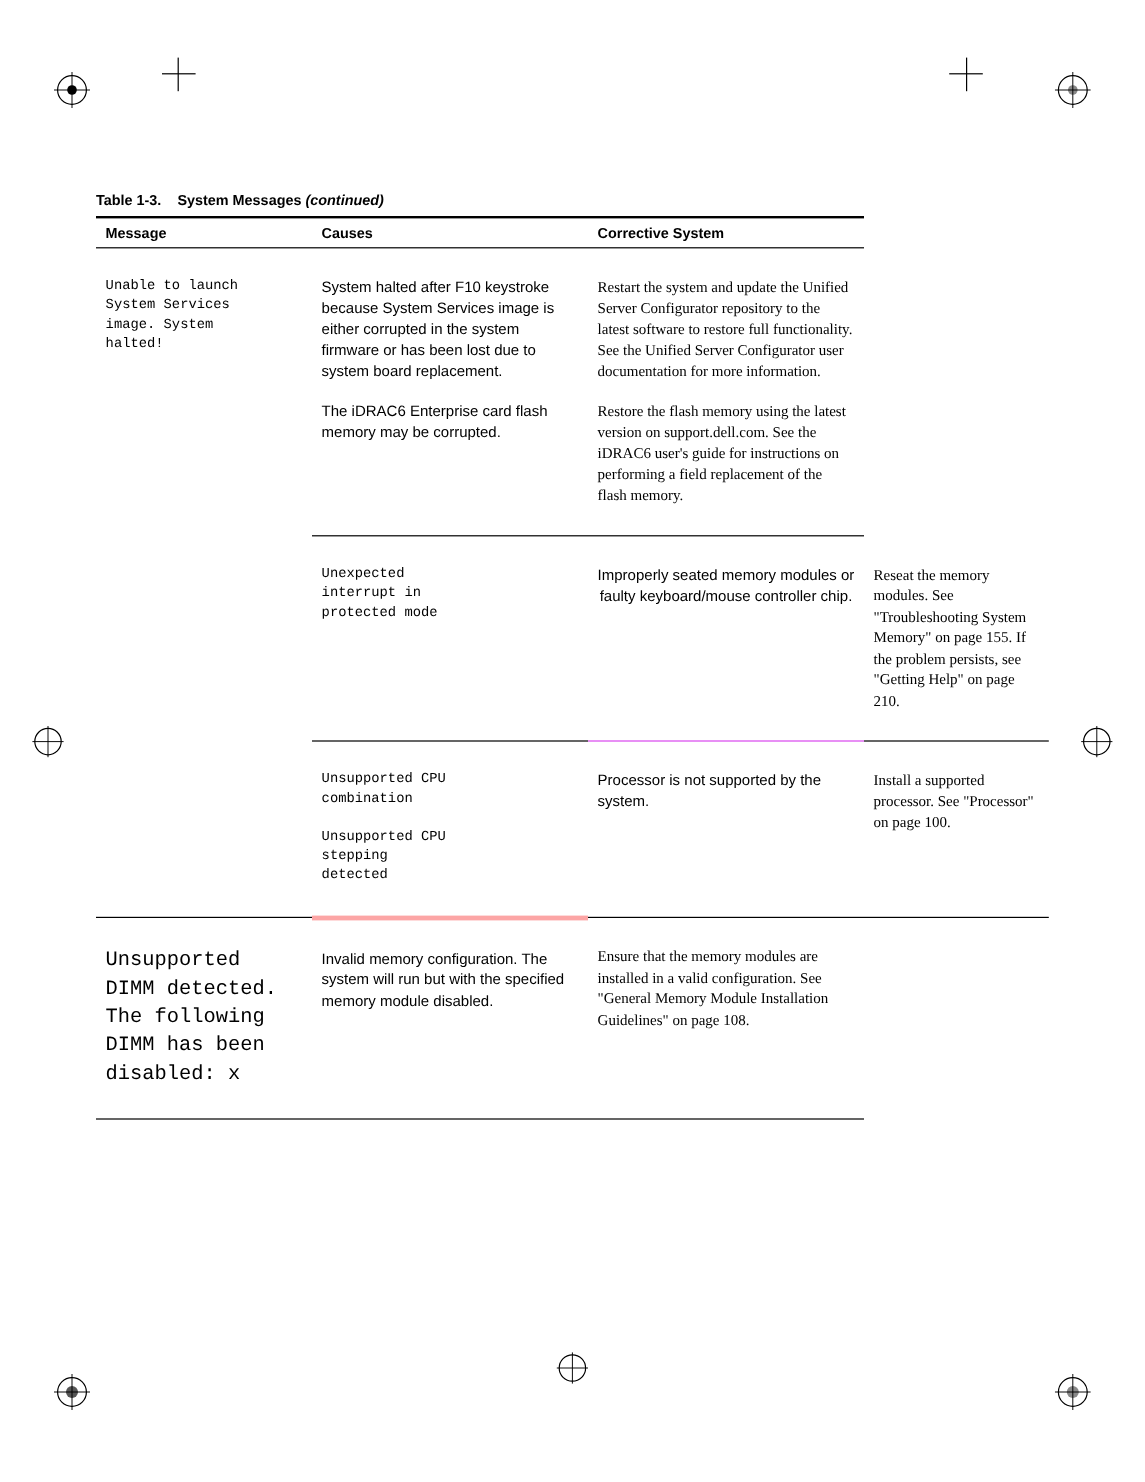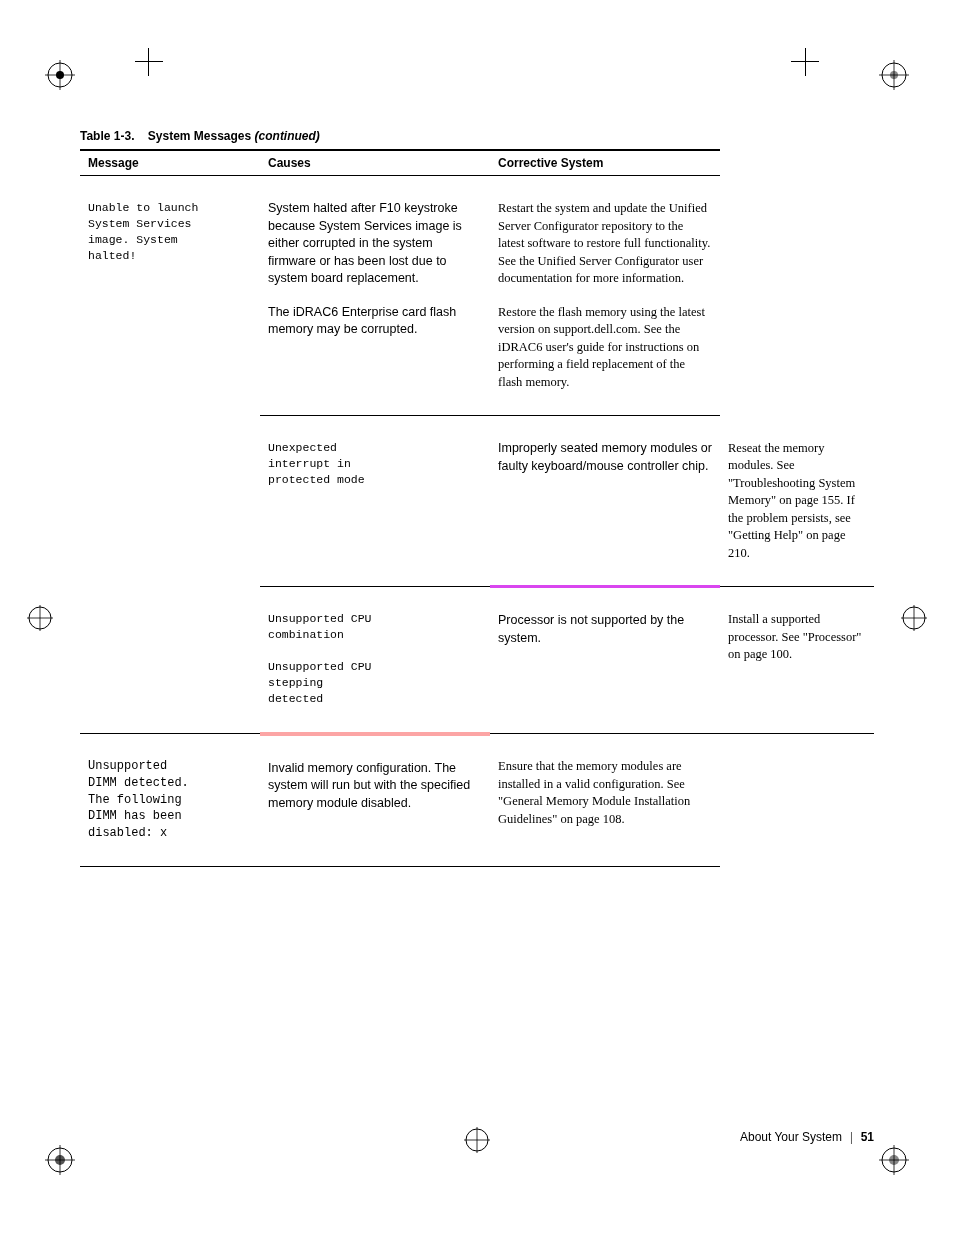--- a/index.html
+++ b/index.html
@@ -191,21 +191,21 @@
       <line x1="2" y1="15" x2="28" y2="15" stroke="#000" stroke-width="0.8"></line>
     </svg>
   </div>
 
   <div style="position:absolute; top:48px; left:148px; width:1px; height:28px; background:#000;"></div>
   <div style="position:absolute; top:61px; left:135px; width:28px; height:1px; background:#000;"></div>
 
   <div style="position:absolute; top:48px; right:148px; width:1px; height:28px; background:#000;"></div>
   <div style="position:absolute; top:61px; right:135px; width:28px; height:1px; background:#000;"></div>
 
-  <div style="margin-top: 69px;">
+  <div style="margin-top: 100px;">
 
     <div class="table-title">
       <span>Table 1-3.</span>
       &nbsp;&nbsp;
       <span>System Messages </span><span class="italic-part">(continued)</span>
     </div>
 
     <table class="main-table">
       <thead>
         <tr>
@@ -233,55 +233,50 @@
           </td>
           <td class="actions-col" style="border-bottom:1px solid #000; padding-top:4px;">
             Restore the flash memory using the latest version on support.dell.com. See the iDRAC6 user's guide for instructions on performing a field replacement of the flash memory.
           </td>
         </tr>
 
         <tr>
           <td class="message-col" style="font-family:'Courier New',Courier,monospace; font-size:11.5px; border-bottom:1px solid #000; vertical-align:top;">
             Unexpected<br>interrupt in<br>protected mode
           </td>
-          <td class="causes-col" style="border-bottom:3px solid #d946ef;">
+          <td class="causes-col" style="border-bottom:1px solid #d946ef;text-align:center;">
             Improperly seated memory modules or faulty keyboard/mouse controller chip.
           </td>
           <td class="actions-col" style="border-bottom:1px solid #000;">
             Reseat the memory modules. See "Troubleshooting System Memory" on page 155. If the problem persists, see "Getting Help" on page 210.
           </td>
         </tr>
 
         <tr>
           <td class="message-col" style="font-family:'Courier New',Courier,monospace; font-size:11.5px; border-bottom:4px solid #fca5a5; vertical-align:top;">
             Unsupported CPU<br>combination<br><br>Unsupported CPU<br>stepping<br>detected
           </td>
           <td class="causes-col" style="border-bottom:1px solid #000;">
             Processor is not supported by the system.
           </td>
           <td class="actions-col" style="border-bottom:1px solid #000;">
             Install a supported processor. See "Processor" on page 100.
           </td>
         </tr>
 
         <tr>
-          <td class="message-col" style="font-family:'Courier New',Courier,monospace; font-size:12px; border-bottom:1px solid #000; vertical-align:top;">
+          <td class="message-col" style="font-family:'Courier New',Courier,monospace; font-size:17px; border-bottom:1px solid #000; vertical-align:top;">
             Unsupported<br>DIMM detected.<br>The following<br>DIMM has been<br>disabled: x
           </td>
           <td class="causes-col" style="border-bottom:1px solid #000;">
             Invalid memory configuration. The system will run but with the specified memory module disabled.
           </td>
           <td class="actions-col" style="border-bottom:1px solid #000;">
             Ensure that the memory modules are installed in a valid configuration. See "General Memory Module Installation Guidelines" on page 108.
           </td>
         </tr>
       </tbody>
     </table>
 
   </div>
 
-  <div class="footer">
-    <span class="footer-text">About Your System</span>
-    <span class="footer-separator">|</span>
-    <span class="footer-page">51</span>
-  </div>
 
 </div>
 
 </body></html>

